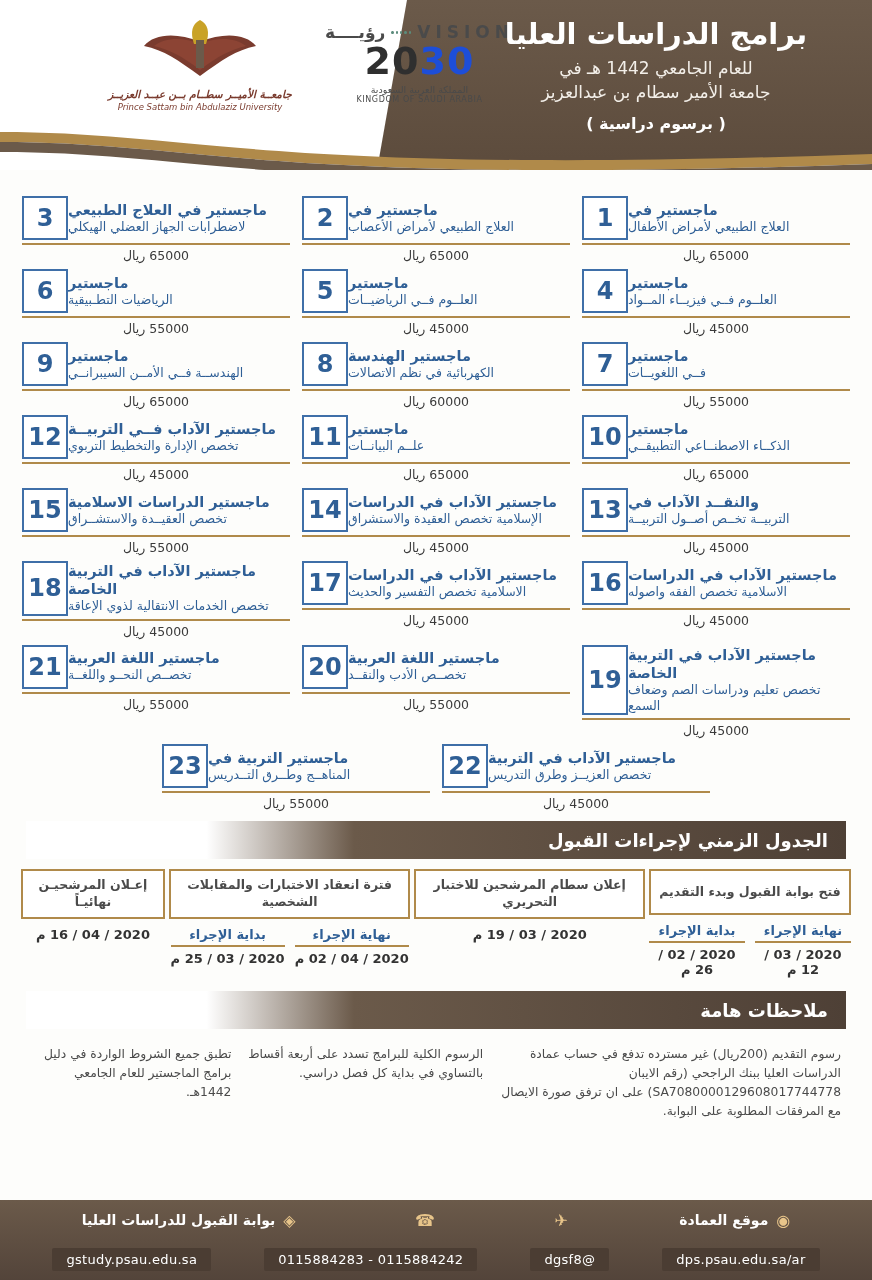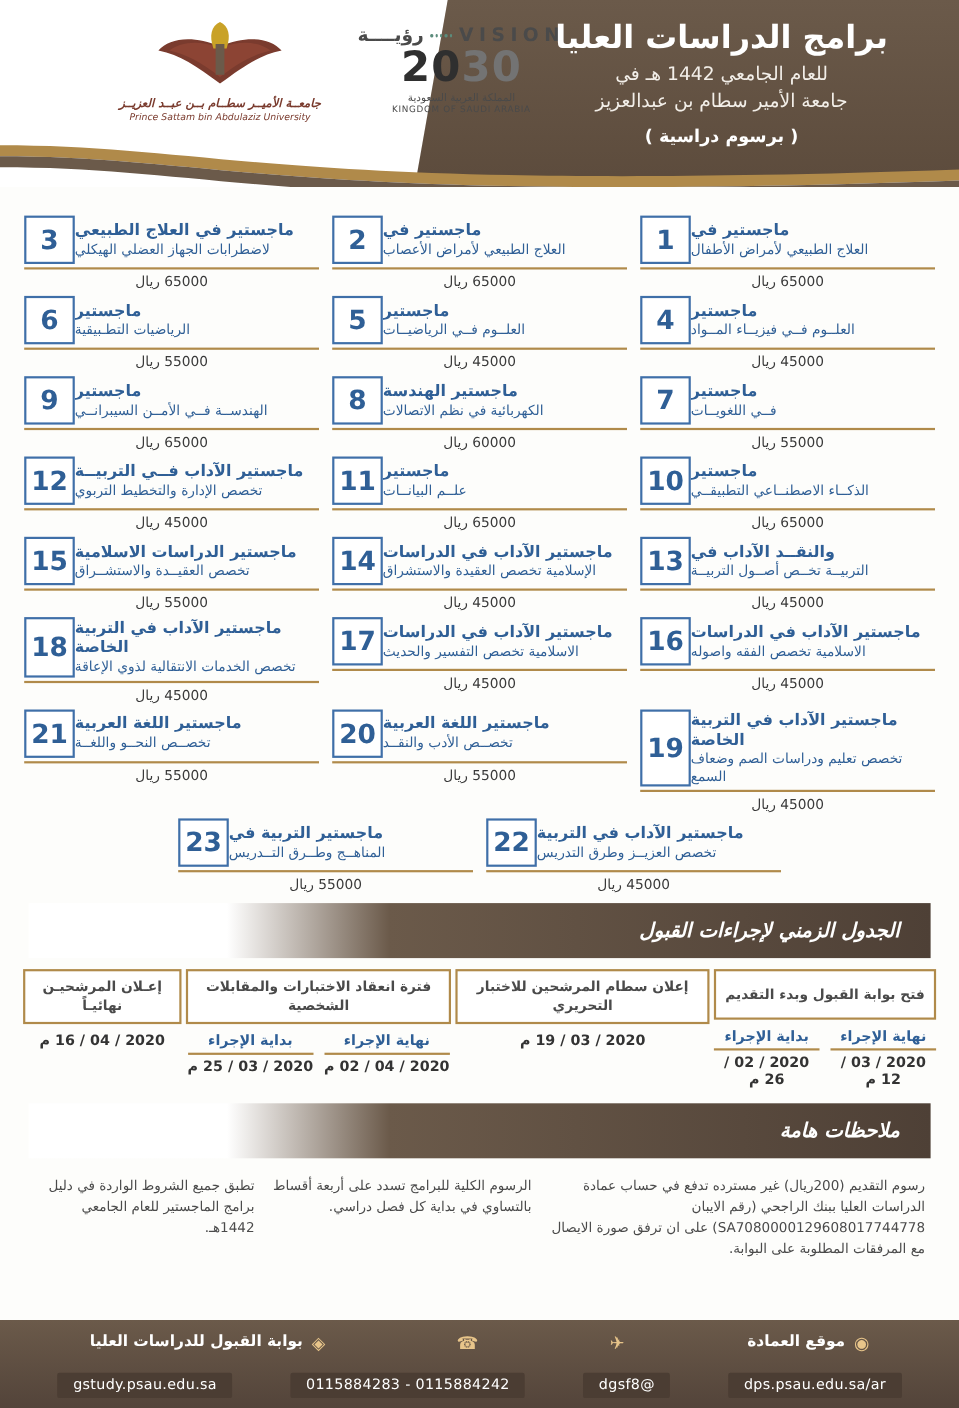--- a/index.html
+++ b/index.html
@@ -47,21 +47,21 @@
 
   .vision-logo {
     position: absolute; top: 22px; left: 322px; width: 195px; text-align: center;
   }
   .vision-top { display:flex; align-items:center; justify-content:center; gap:6px; }
   .vision-word { font-size: 17px; letter-spacing: 5px; color: #4a4a4a; font-weight:bold;}
   .vision-ar { font-size: 17px; color:#4a4a4a; font-weight:bold;}
   .vision-dots { width: 20px; height:12px; display:flex; gap:2px; align-items:center;}
   .vision-dots i { display:block; width:3px; height:3px; border-radius:50%; background:#5c8c7c;}
   .vision-num { font-size: 38px; font-weight: bold; color:#2f2f2f; letter-spacing:1px; line-height:1;}
-  .vision-num .oo { color:#737373; }
+  .vision-num .oo { color:#1d4ed8; }
   .vision-ksa { font-size: 9.5px; color:#4a4a4a; margin-top:4px;}
   .vision-ksa-en { font-size: 8px; color:#4a4a4a; letter-spacing:0.6px;}
 
   .uni-logo {
     position: absolute; top: 20px; left: 95px; width: 210px; text-align:center;font-style:italic;
   }
   .uni-mark { height: 62px; display:flex; justify-content:center; align-items:flex-end;}
   .uni-name-ar { font-size: 10.5px; color:#7a3b2e; font-weight:bold; margin-top:6px;}
   .uni-name-en { font-size: 8.5px; color:#7a3b2e; margin-top:2px;}
 
@@ -90,25 +90,24 @@
     text-align: left; direction: rtl;
   }
   .deg { font-size: 14.5px; font-weight: bold; color: #2f5f96; line-height: 1.25; text-align:left;}
   .spec { font-size: 12.5px; color: #2f5f96; line-height: 1.3; text-align:left;}
   .card-rule { height: 2px; background: #b08a4a; margin-top: 3px; }
   .fee { font-size: 12.5px; font-weight: normal; color: #3a3a3a; text-align:center; margin-top: 3px;}
 
   
   .banner {
     margin: 10px auto 0 auto;
-    width: 820px; height: 50px;
+    width: 820px; height: 38px;
     display:flex; align-items:center; justify-content:flex-start;
     background: linear-gradient(90deg,#ffffff 0%, #ffffff 22%, #6b5a4a 40%, #4e4036 100%);
-    padding-right: 28px;
-    font-style: italic;
+    padding-right: 18px;
   }
   .banner span { color:#fff; font-size: 18px; font-weight:bold; }
 
   
   .timeline {
     margin: 10px auto 0 auto; width: 830px;
     display:flex; justify-content:space-between; direction: rtl; gap: 4px;
   }
   .tl-col { text-align:center; }
   .tl-head {

